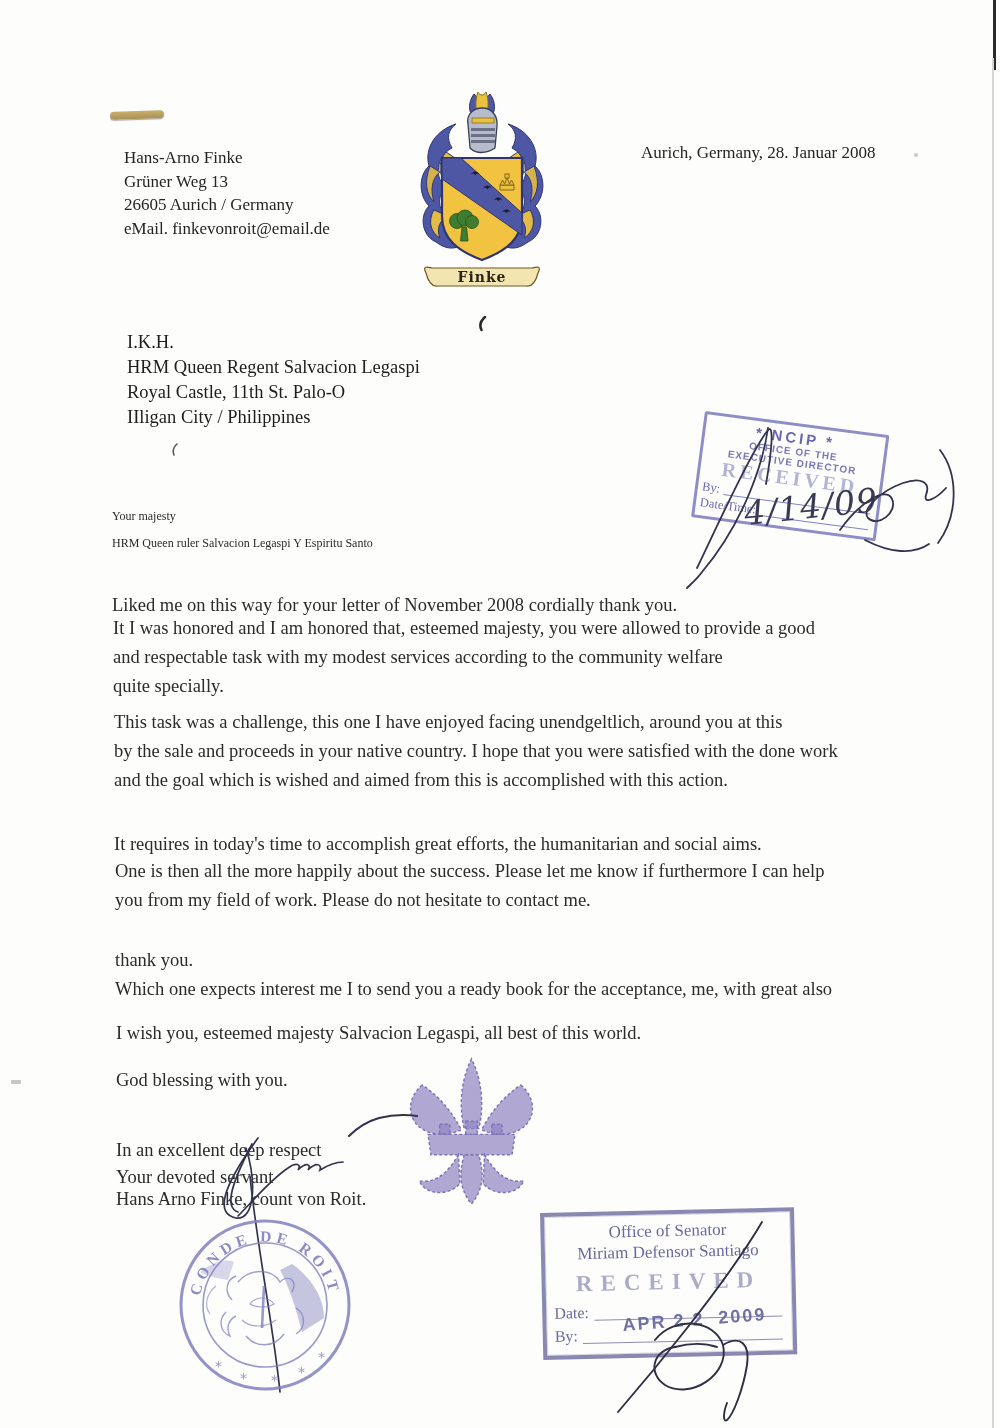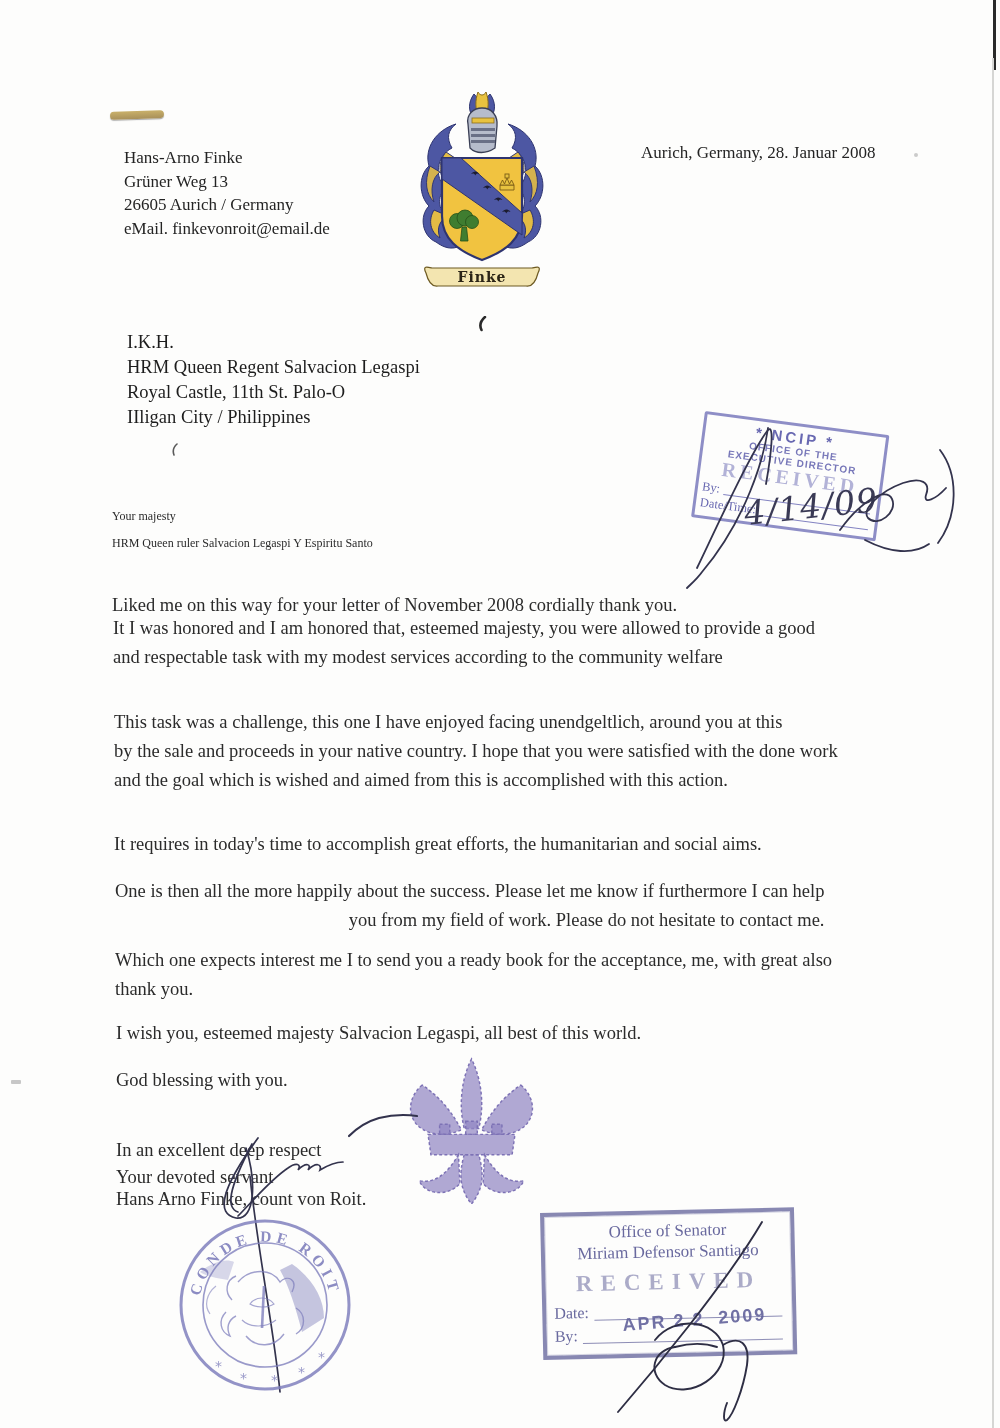--- a/index.html
+++ b/index.html
@@ -163,36 +163,37 @@
       <div>Your majesty</div>
       <div>HRM Queen ruler Salvacion Legaspi Y Espiritu Santo</div>
     </div>
 
   <div class="abs txt para" style="left:112px;top:567px;margin-top:24px;">
       <div>Liked me on this way for your letter of November 2008 cordially thank you.</div>
     </div>
   <div class="abs txt para" style="left:113px;top:614px;">
       <div>It I was honored and I am honored that, esteemed majesty, you were allowed to provide a good</div>
       <div>and respectable task with my modest services according to the community welfare</div>
+      <div>quite specially.</div>
     </div>
   <div class="abs txt para" style="left:114px;top:708px;">
       <div>This task was a challenge, this one I have enjoyed facing unendgeltlich, around you at this</div>
       <div>by the sale and proceeds in your native country. I hope that you were satisfied with the done work</div>
       <div>and the goal which is wished and aimed from this is accomplished with this action.</div>
     </div>
   <div class="abs txt para" style="left:114px;top:830px;">
       <div>It requires in today's time to accomplish great efforts, the humanitarian and social aims.</div>
     </div>
-  <div class="abs txt para" style="left:115px;top:877px;text-align:right;">
+  <div class="abs txt para" style="left:115px;top:857px;">
       <div>One is then all the more happily about the success. Please let me know if furthermore I can help</div>
       <div>you from my field of work. Please do not hesitate to contact me.</div>
     </div>
   <div class="abs txt para" style="left:115px;top:946px;">
+      <div>thank you.</div>
       <div>Which one expects interest me I to send you a ready book for the acceptance, me, with great also</div>
-      <div>thank you.</div>
     </div>
   <div class="abs txt para" style="left:116px;top:1019px;">
       <div>I wish you, esteemed majesty Salvacion Legaspi, all best of this world.</div>
     </div>
   <div class="abs txt para" style="left:116px;top:1066px;">
       <div>God blessing with you.</div>
     </div>
   <div class="abs txt para" style="left:116px;top:1137px;line-height:27px;">
       <div>In an excellent deep respect</div>
       <div>Your devoted servant</div>

